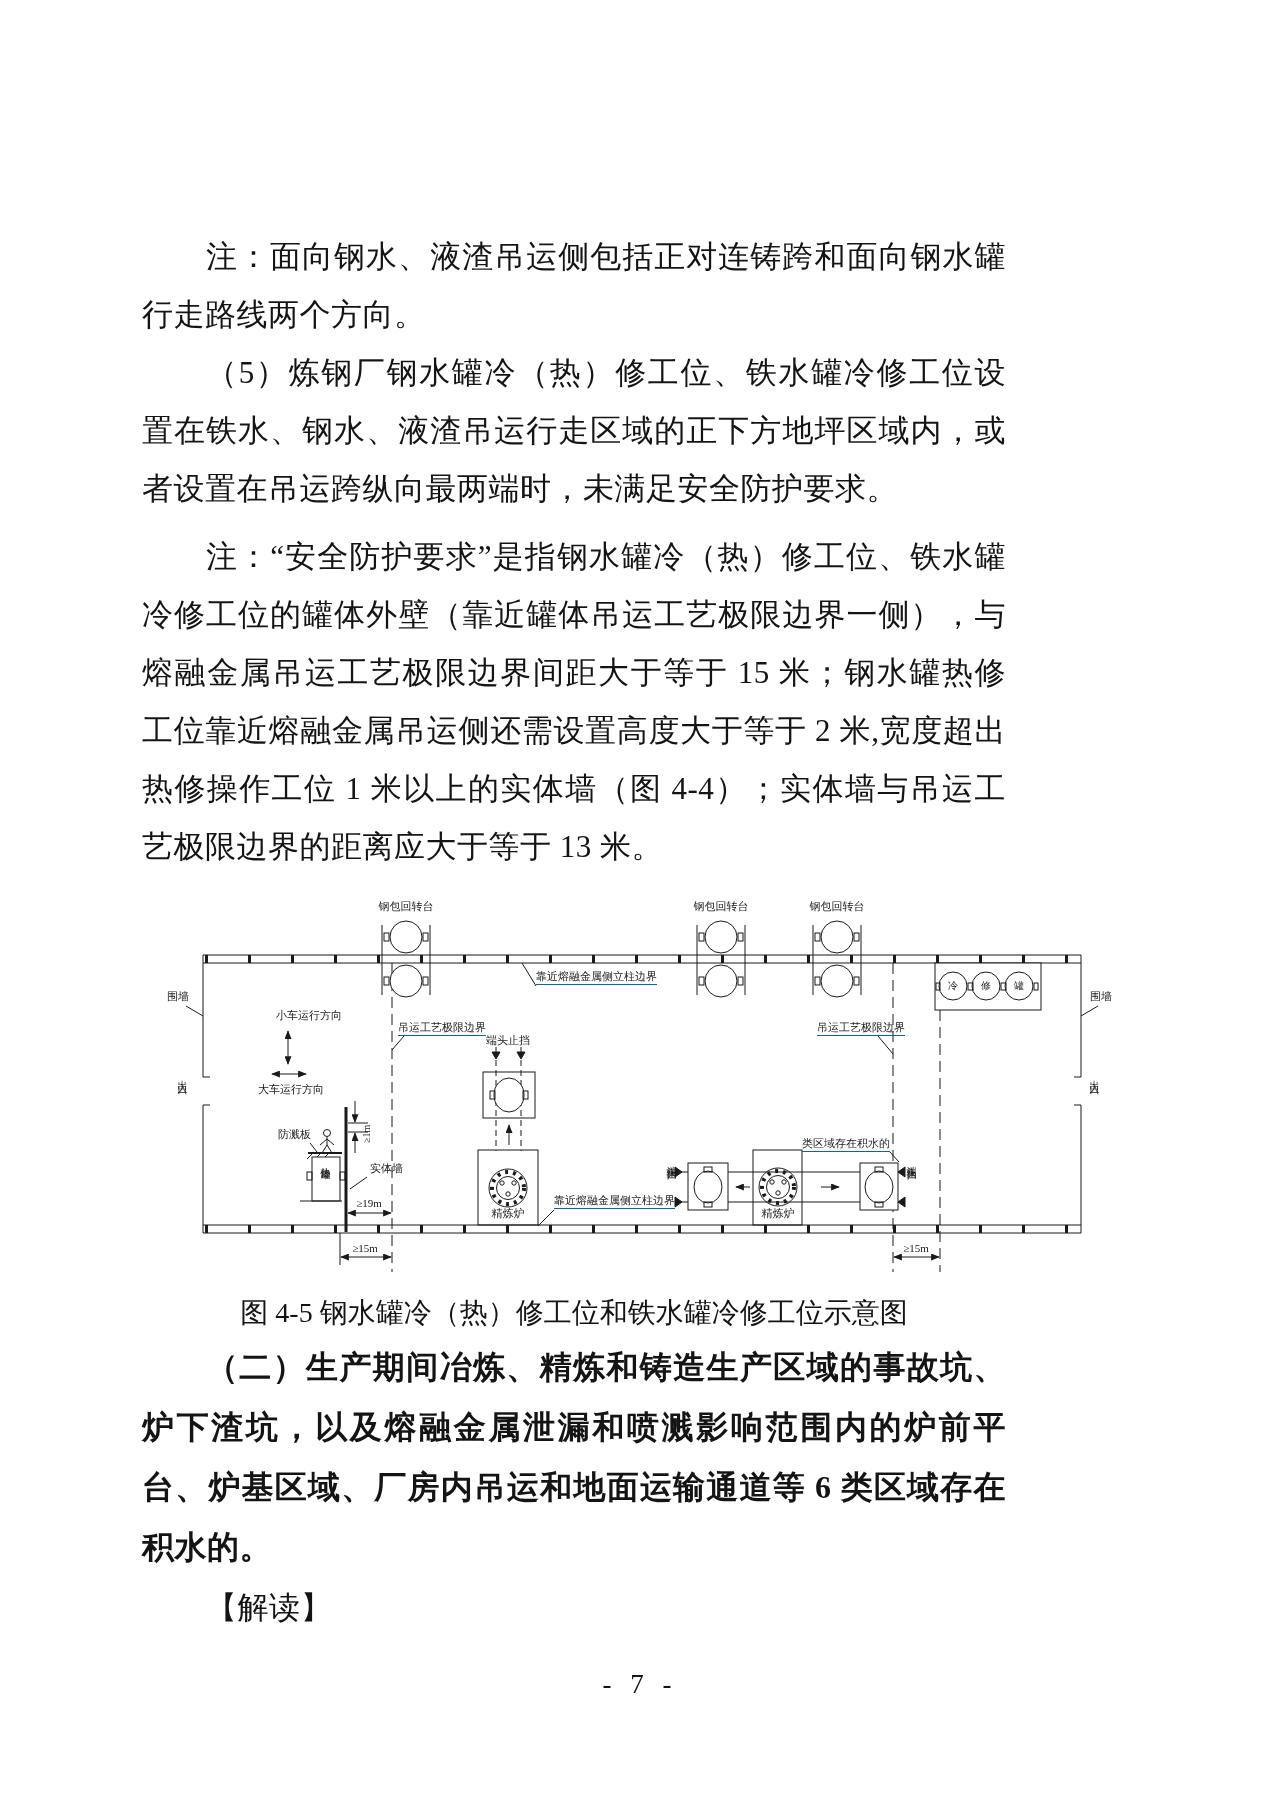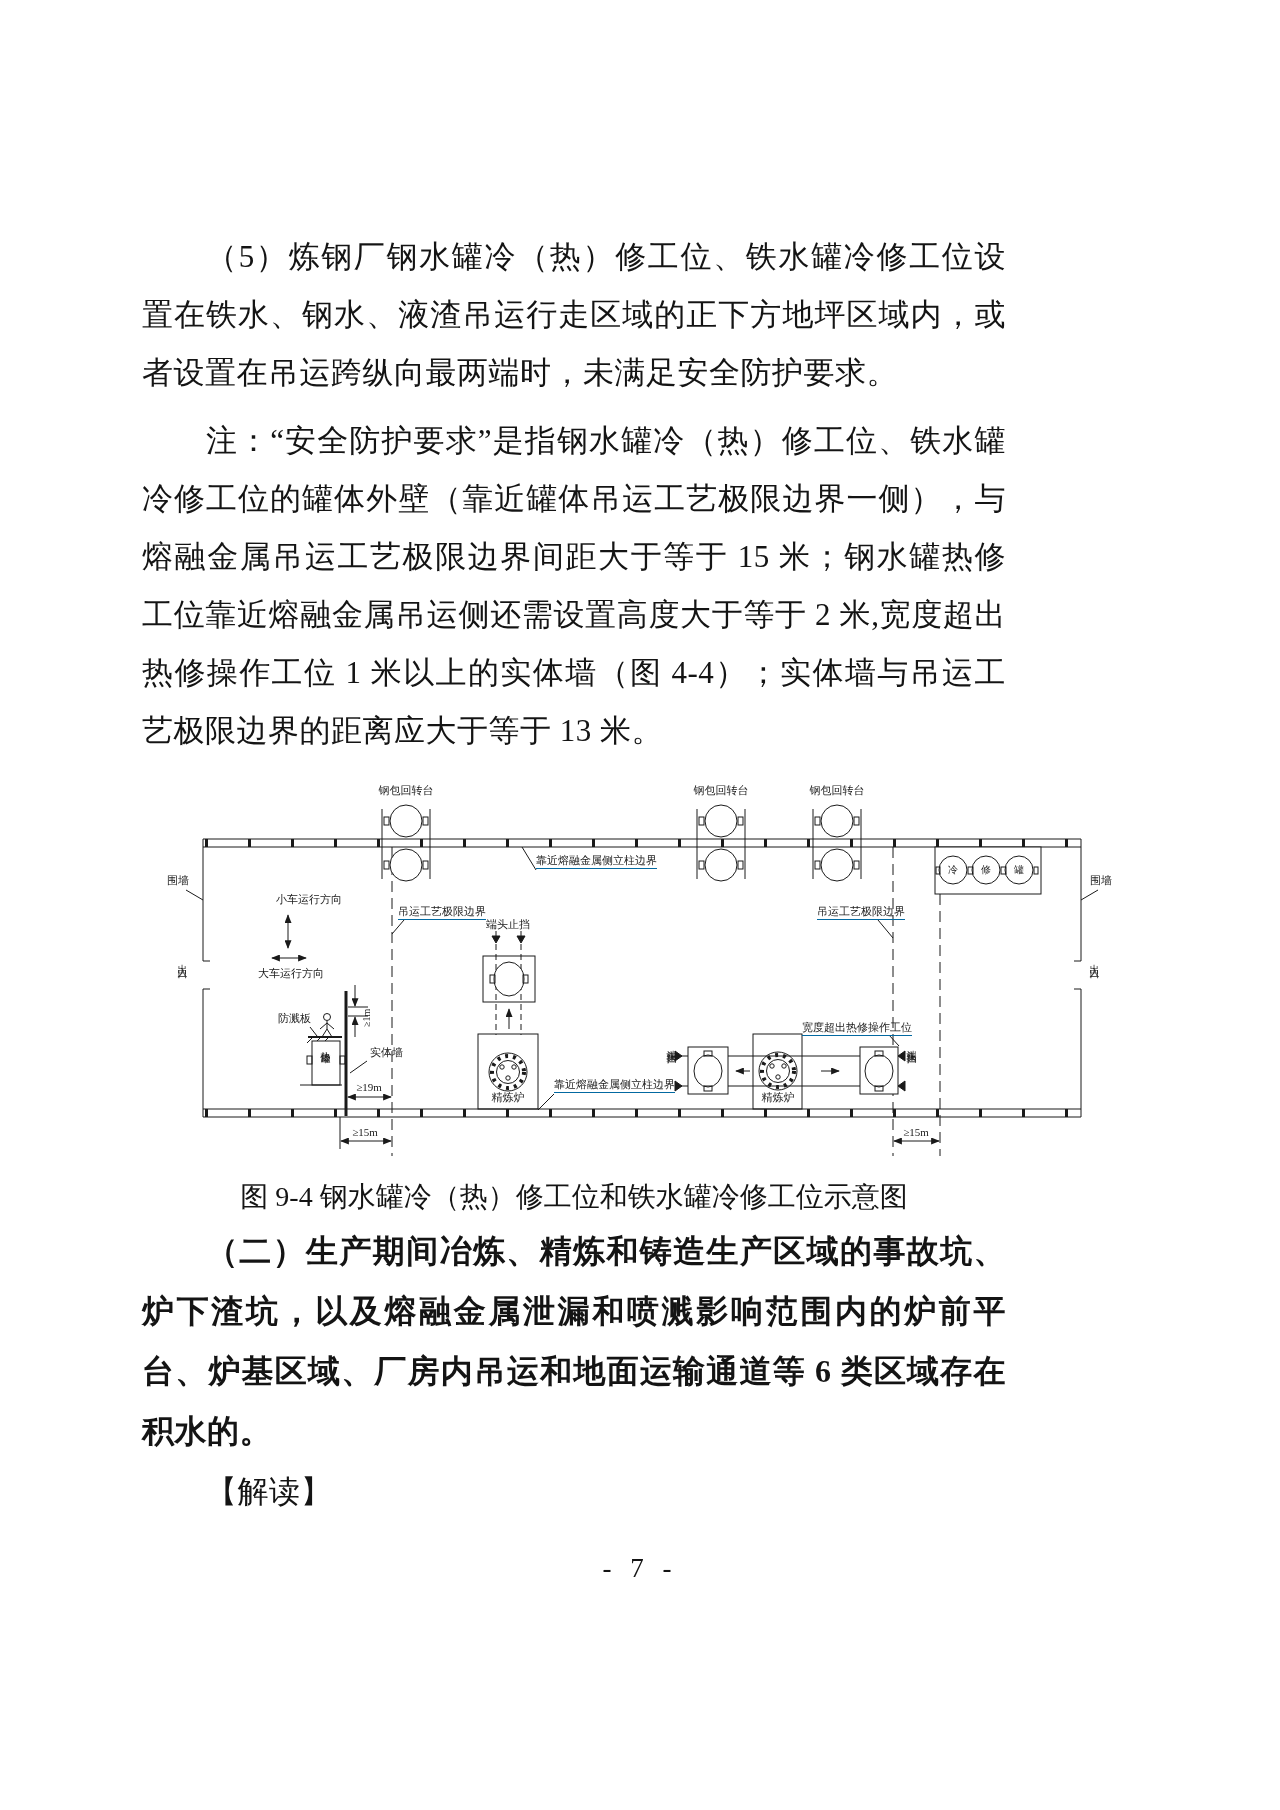--- a/index.html
+++ b/index.html
@@ -79,20 +79,21 @@
   .rot90{
     transform:rotate(-90deg);
     transform-origin:left top;
   }
 </style>
 </head>
 <body>
 
 <div class="page">
 
+  <p class="body-text">注：面向钢水、液渣吊运侧包括正对连铸跨和面向钢水罐行走路线两个方向。</p>
 
   <p class="body-text">（5）炼钢厂钢水罐冷（热）修工位、铁水罐冷修工位设置在铁水、钢水、液渣吊运行走区域的正下方地坪区域内，或者设置在吊运跨纵向最两端时，未满足安全防护要求。</p>
 
   <p class="body-text note2">注：“安全防护要求”是指钢水罐冷（热）修工位、铁水罐冷修工位的罐体外壁（靠近罐体吊运工艺极限边界一侧），与熔融金属吊运工艺极限边界间距大于等于 15 米；钢水罐热修工位靠近熔融金属吊运侧还需设置高度大于等于 2 米,宽度超出热修操作工位 1 米以上的实体墙（图 4-4）；实体墙与吊运工艺极限边界的距离应大于等于 13 米。</p>
 
   <div class="diagram">
     <svg width="960" height="395" viewBox="0 0 960 395">
       <defs>
         <marker id="ah" viewBox="0 0 10 8" refX="9" refY="4" markerWidth="9" markerHeight="7" orient="auto-start-reverse">
           <path d="M0,0 L10,4 L0,8 z" fill="#1a1a1a"></path>
@@ -299,31 +300,31 @@
     <div class="dlabel ul" style="left:384px;top:75px">靠近熔融金属侧立柱边界</div>
     <div class="dlabel ul" style="left:402px;top:299px">靠近熔融金属侧立柱边界</div>
     <div class="dlabel center" style="left:356px;top:139px">端头止挡</div>
     <div class="dlabel vert" style="left:513px;top:263px;font-size:10px;letter-spacing:1px">端头止挡</div>
     <div class="dlabel vert" style="left:753px;top:263px;font-size:10px;letter-spacing:1px">端头止挡</div>
     <div class="dlabel" style="left:126px;top:233px">防溅板</div>
     <div class="dlabel vert" style="left:167px;top:265px;font-size:10px;letter-spacing:1px">热修罐</div>
     <div class="dlabel" style="left:218px;top:267px">实体墙</div>
     <div class="dlabel center" style="left:356px;top:312px">精炼炉</div>
     <div class="dlabel center" style="left:626px;top:312px">精炼炉</div>
-    <div class="dlabel ul" style="left:650px;top:242px">宽度超出热修操作工位</div>
+    <div class="dlabel ul" style="left:650px;top:242px">类区域存在积水的</div>
     <div class="dlabel center" style="left:801px;top:84px;font-size:10px">冷</div>
     <div class="dlabel center" style="left:834px;top:84px;font-size:10px">修</div>
     <div class="dlabel center" style="left:867px;top:84px;font-size:10px">罐</div>
     <div class="dlabel rot90" style="left:208px;top:248px;font-size:10px">≥1m</div>
     <div class="dlabel center" style="left:217px;top:302px">≥19m</div>
     <div class="dlabel center" style="left:213px;top:347px">≥15m</div>
     <div class="dlabel center" style="left:764px;top:347px">≥15m</div>
   </div>
 
-  <div class="caption">图 9-4 钢水罐冷（热）修工位和铁水罐冷修工位示意图</div>
+  <div class="caption">图 4-5 钢水罐冷（热）修工位和铁水罐冷修工位示意图</div>
 
   <p class="bold-text">（二）生产期间冶炼、精炼和铸造生产区域的事故坑、炉下渣坑，以及熔融金属泄漏和喷溅影响范围内的炉前平台、炉基区域、厂房内吊运和地面运输通道等 6 类区域存在积水的。</p>
 
   <p class="body-text interp">【解读】</p>
 
   <div class="page-number">- 7 -</div>
 
 </div>
 
 </body></html>

